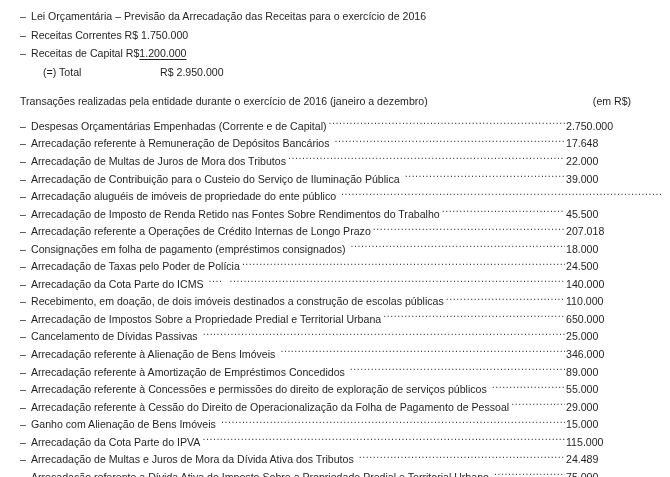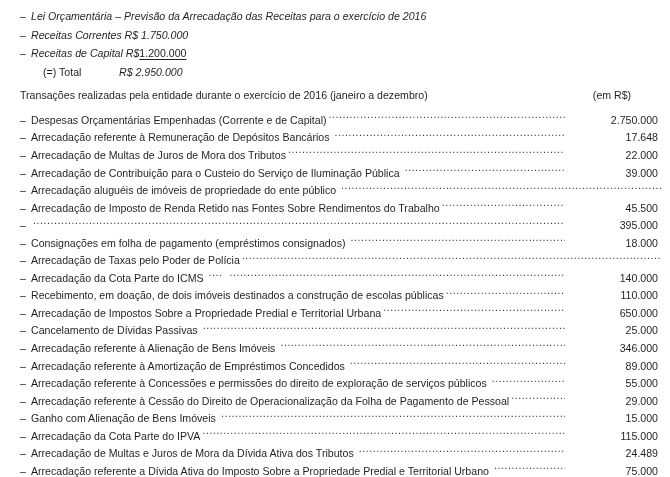--- a/index.html
+++ b/index.html
@@ -35,21 +35,20 @@
   .dash-marker {
     flex: 0 0 auto;
     width: 23px;
     padding-left: 12px;
     box-sizing: border-box;
     font-size: 10.6px;
     color: #231f20;
   }
   .dash-text {
     flex: 0 0 auto;
-    font-style: italic;
   }
 
   
   .header-block {
     margin-bottom: 0;
   }
   .header-block .dash-row {
     height: 18.6px;
     line-height: 18.6px;
   }
@@ -58,40 +57,40 @@
     text-underline-offset: 1.5px;
   }
   .total-row {
     display: flex;
     align-items: baseline;
     height: 18.6px;
     line-height: 18.6px;
     font-size: 10.6px;
     padding-left: 35px;
     white-space: nowrap;
+    gap: 41px;
   }
   .total-label {
     flex: 0 0 auto;
     width: 76px;
   }
   .total-value {
     flex: 0 0 auto;
-    font-style: italic;
   }
 
   
   .intro-row {
     display: flex;
     align-items: baseline;
     height: 21px;
     line-height: 21px;
     font-size: 10.6px;
     padding-left: 12px;
     white-space: nowrap;
-    margin-top: 4px;
+    margin-top: 10px;
   }
   .intro-text {
     flex: 1 1 auto;
   }
   .intro-unit {
     flex: 0 0 auto;
     width: 96px;
     text-align: center;
     padding-right: 4px;
     box-sizing: border-box;
@@ -138,21 +137,20 @@
     font-size: 10.6px;
     letter-spacing: 0.55px;
     color: #3a3a3a;
     z-index: 1;
     background: #ffffff;
     padding-right: 5px;
   }
   .txn-value {
     flex: 0 0 auto;
     width: 96px;
-    text-align: right;
     padding-right: 4px;
     box-sizing: border-box;
   }
   .pre-gap {
     
     display: inline-block;
     width: 3px;
   }
 </style>
 </head>
@@ -231,36 +229,38 @@
 
     <div class="txn-row">
       <span class="dash-marker">–</span>
       <span class="txn-label">Arrecadação de Imposto de Renda Retido nas Fontes Sobre Rendimentos do Trabalho</span>
       <span class="txn-leader"></span>
       <span class="txn-value">45.500</span>
     </div>
 
     <div class="txn-row">
       <span class="dash-marker">–</span>
-      <span class="txn-leader"></span>
-      <span class="txn-value">395.000</span>
+      <span class="txn-label">Arrecadação referente a Operações de Crédito Internas de Longo Prazo</span>
+      <span class="txn-leader"></span>
+      <span class="txn-value">207.018</span>
     </div>
 
     <div class="txn-row">
       <span class="dash-marker">–</span>
       <span class="txn-label">Consignações em folha de pagamento (empréstimos consignados)</span>
       <span class="pre-gap"></span>
       <span class="txn-leader"></span>
       <span class="txn-value">18.000</span>
     </div>
 
     <div class="txn-row">
       <span class="dash-marker">–</span>
       <span class="txn-label">Arrecadação de Taxas pelo Poder de Polícia</span>
       <span class="txn-leader"></span>
+      <span class="txn-value">24.500</span>
     </div>
 
     <div class="txn-row gap-lead">
       <span class="dash-marker">–</span>
       <span class="txn-label">Arrecadação da Cota Parte do ICMS</span>
       <span class="pre-gap"></span>
       <span class="txn-leader"></span>
       <span class="txn-value">140.000</span>
     </div>
 

